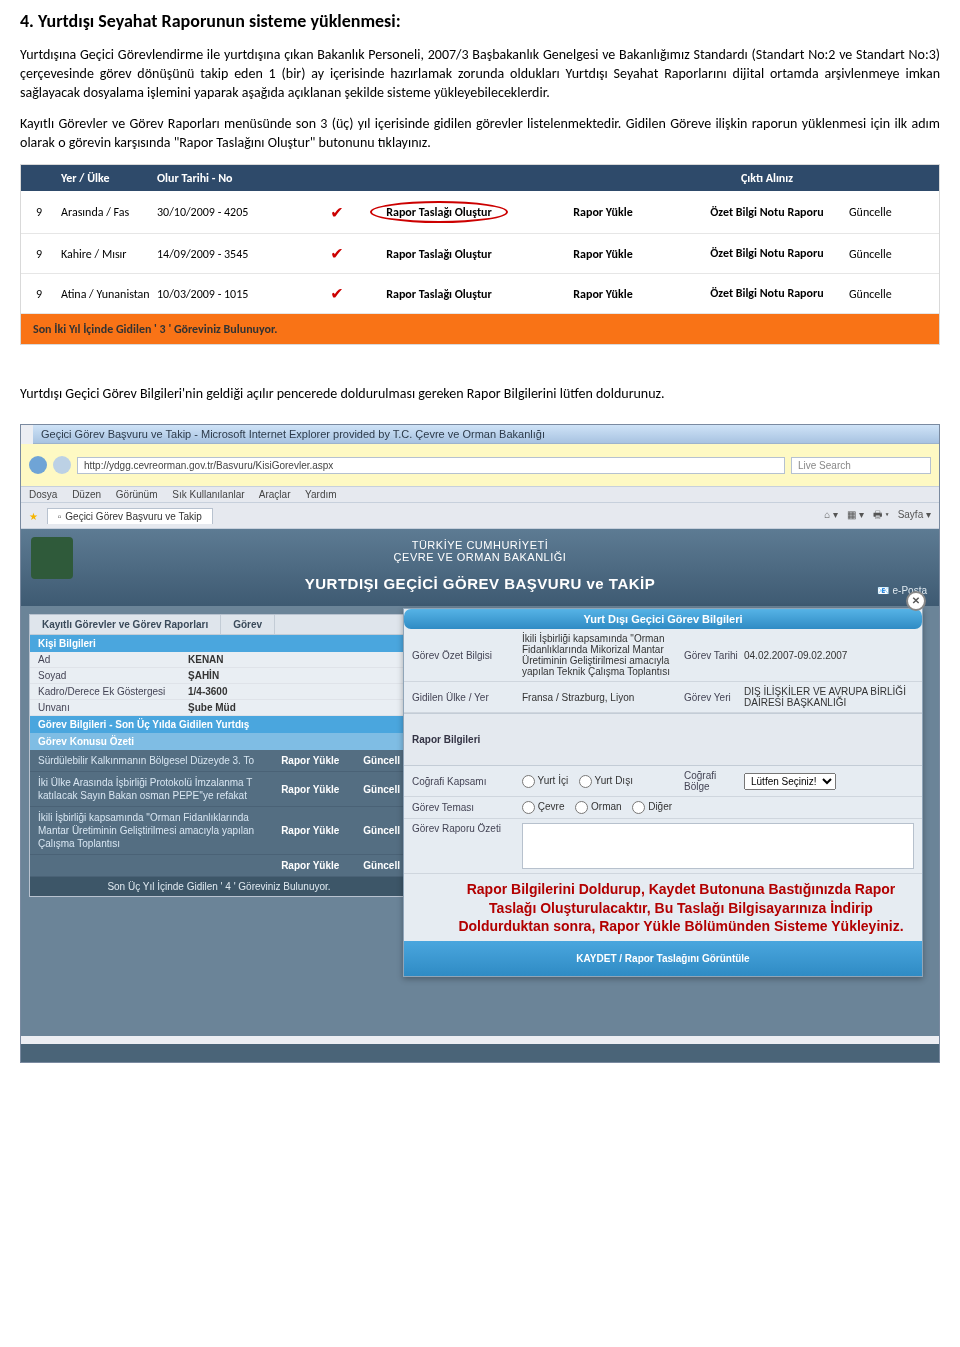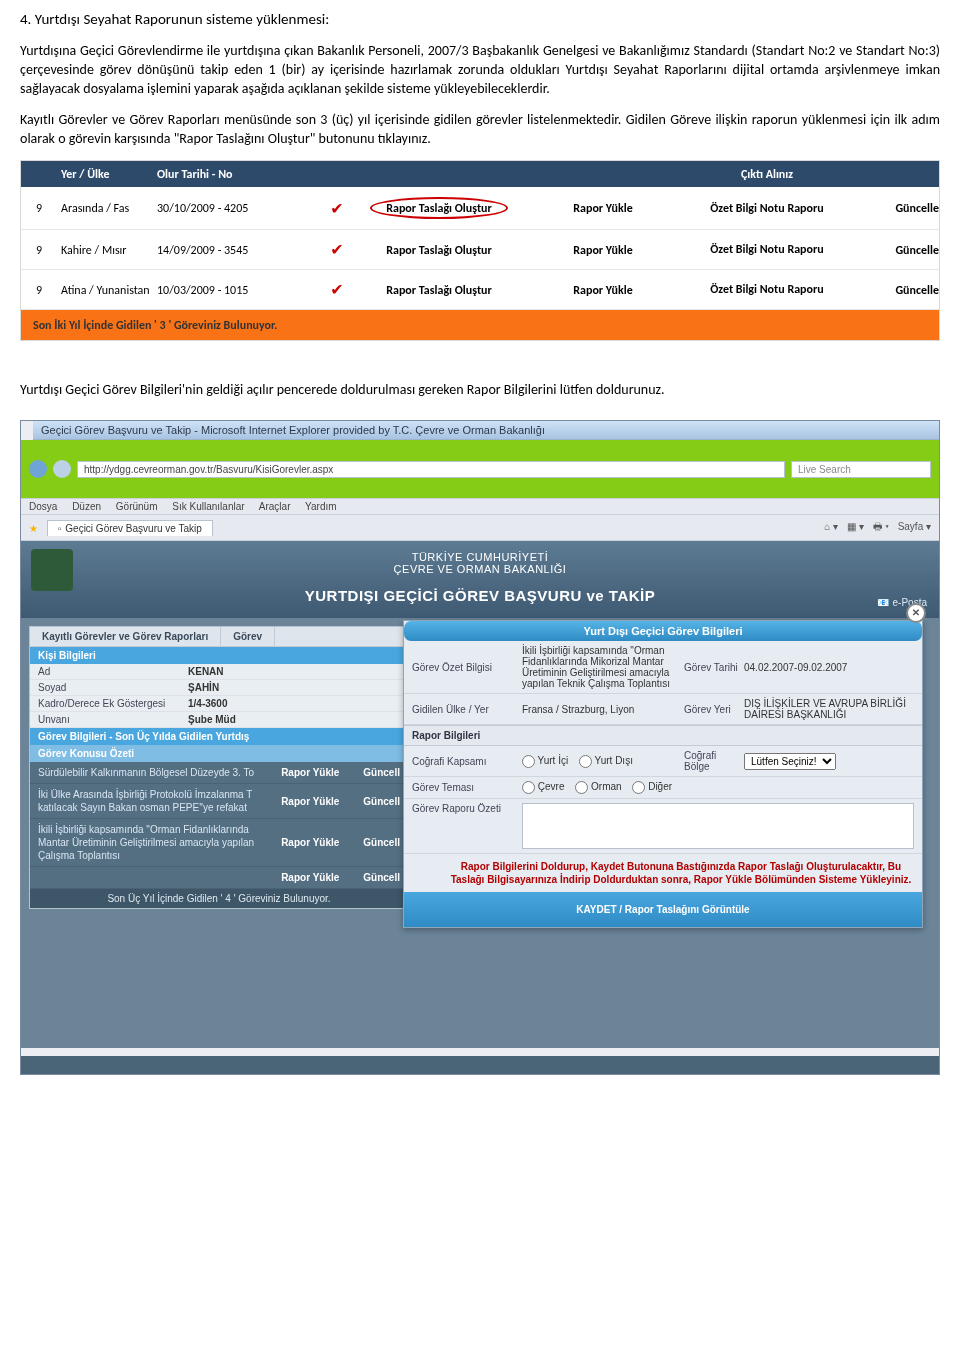--- a/index.html
+++ b/index.html
@@ -6,22 +6,22 @@
   body {
     font-family: Calibri, Arial, sans-serif;
     font-size: 14px;
     color: #000;
     background: #fff;
     width: 960px;
     margin: 0 auto;
     padding: 10px 20px;
   }
   .heading {
-    font-weight: normal;
-    font-size: 15px;
+    font-weight: bold;
+    font-size: 18px;
     margin-bottom: 14px;
   }
   .para {
     font-size: 14px;
     line-height: 1.35;
     text-align: justify;
     margin-bottom: 12px;
   }
   
   .shot1 {
@@ -42,21 +42,21 @@
     align-items: center;
     border-bottom: 1px solid #e6e6e6;
     padding: 10px 0;
     background: #fff;
   }
   .shot1 .col-n { width: 36px; text-align: center; }
   .shot1 .col-place { width: 100px; padding-left: 4px; }
   .shot1 .col-date { width: 160px; }
   .shot1 .col-chk { width: 40px; text-align: center; color: #c00; font-size: 16px; }
   .shot1 .col-btn { flex: 1; text-align: center; font-weight: bold; }
-  .shot1 .col-guncelle { width: 90px; text-align: right; font-weight: bold; }
+  .shot1 .col-guncelle { width: 90px; text-align: left; font-weight: normal; }
   .shot1 .ozet { line-height: 1.1; }
   .shot1 .ellipse {
     display: inline-block;
     border: 2px solid #c00;
     border-radius: 50%;
     padding: 2px 14px;
   }
   .shot1 .footer {
     background: #f97316;
     padding: 8px 12px;
@@ -82,22 +82,22 @@
     color: #2c3a4a;
     padding: 3px 8px;
     font-size: 11px;
     border-bottom: 1px solid #9db3cc;
     margin-left: 12px;
   }
   .navbar {
     display: flex;
     align-items: center;
     gap: 6px;
-    padding: 20px 8px;
-    background: #84cc16;
+    padding: 12px 8px;
+    background: #fef9c3;
     border-bottom: 1px solid #c7d0dc;
   }
   .navbar .navcircle {
     width: 18px; height: 18px; border-radius: 50%;
     background: #6fa4d6; display: inline-block;
   }
   .addr {
     flex: 1;
     background: #fff;
     border: 1px solid #b5c1d1;
@@ -280,42 +280,42 @@
     font-size: 10px;
   }
   .modal .mrow .mk { width: 110px; color: #445; }
   .modal .mrow .mv { flex: 1; color: #333; }
   .modal .mrow .mk2 { width: 60px; color: #445; }
   .modal .mrow .mv2 { width: 170px; color: #333; }
   .modal .section-h {
     background: #e4e9ef;
     color: #334;
     font-weight: bold;
-    padding: 4px 8px;
+    padding: 20px 8px;
     border-top: 1px solid #c3ccd6;
     border-bottom: 1px solid #c3ccd6;
   }
   .modal select {
     font-size: 10px;
     padding: 1px 2px;
   }
   .modal .radio-g input { vertical-align: middle; }
   .modal .radio-g label { margin-right: 8px; }
   .modal .tarea {
     background: #fff;
     border: 1px solid #b7c1cd;
     height: 46px;
     width: 100%;
   }
   .modal .warn {
     color: #b20000;
     font-weight: bold;
     text-align: center;
     padding: 6px 10px;
-    font-size: 10px;
+    font-size: 14px;
     line-height: 1.3;
     margin-left: 36px;
   }
   .modal .savebtn {
     background: linear-gradient(#4aa6de, #2f8bc4);
     color: #fff;
     text-align: center;
     padding: 12px;
     font-weight: bold;
     font-size: 10px;

